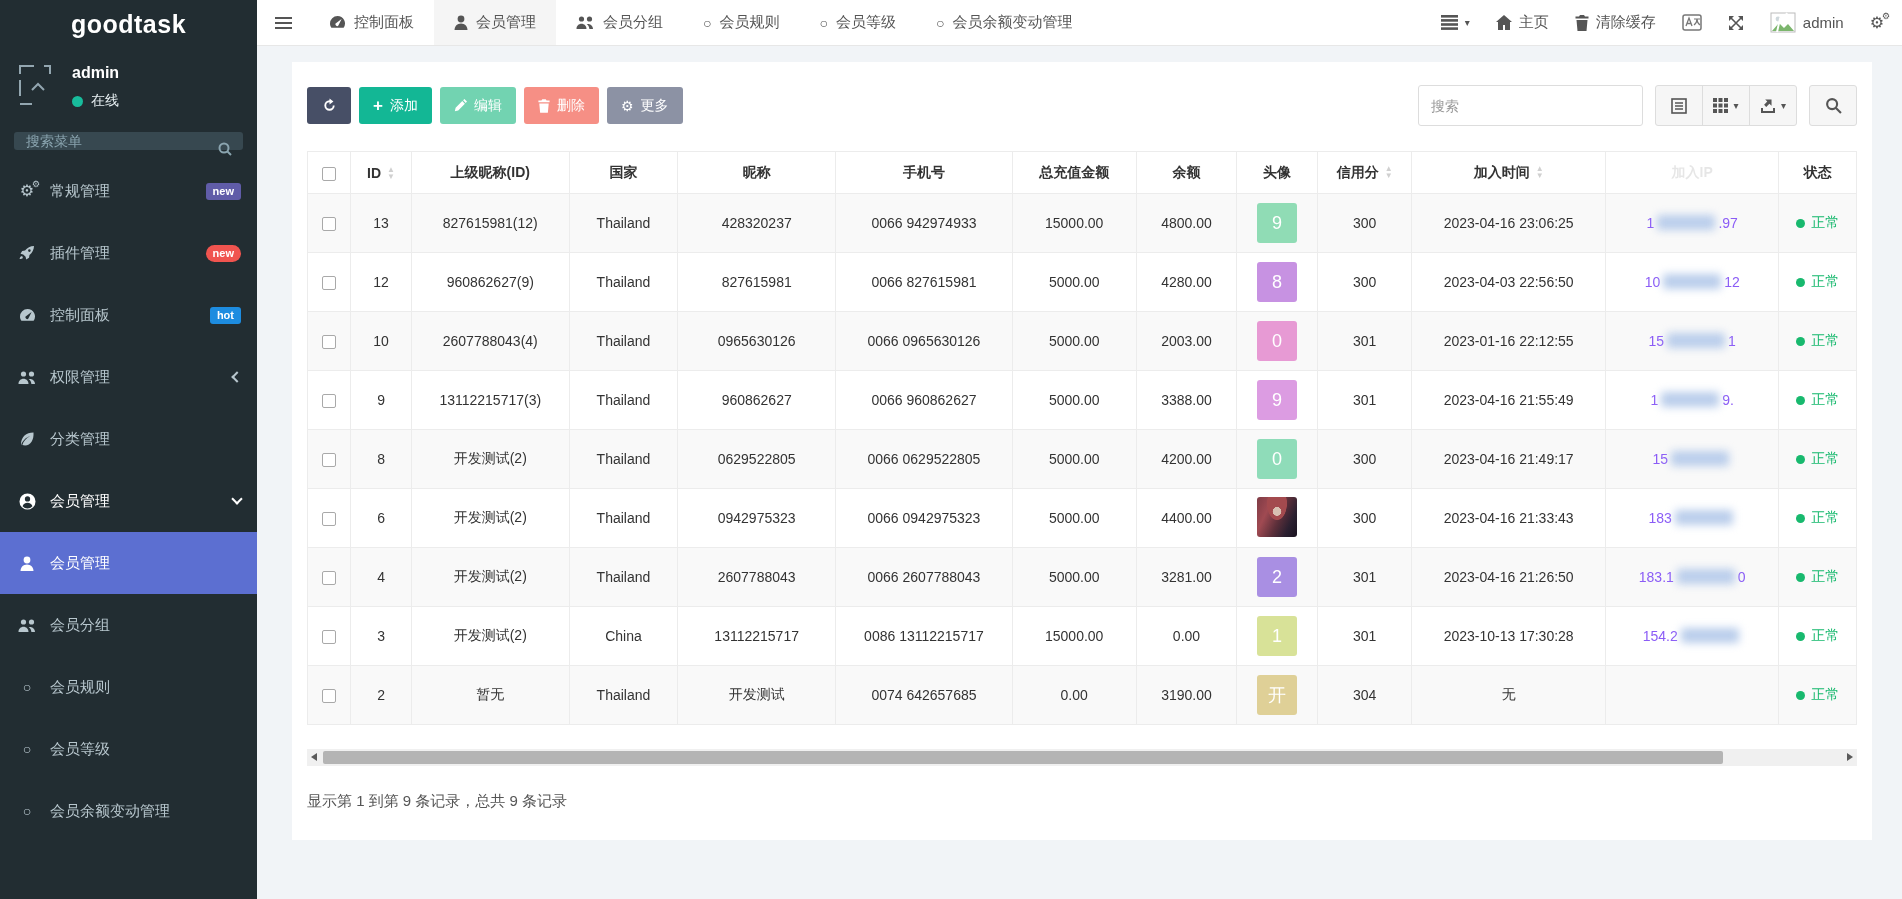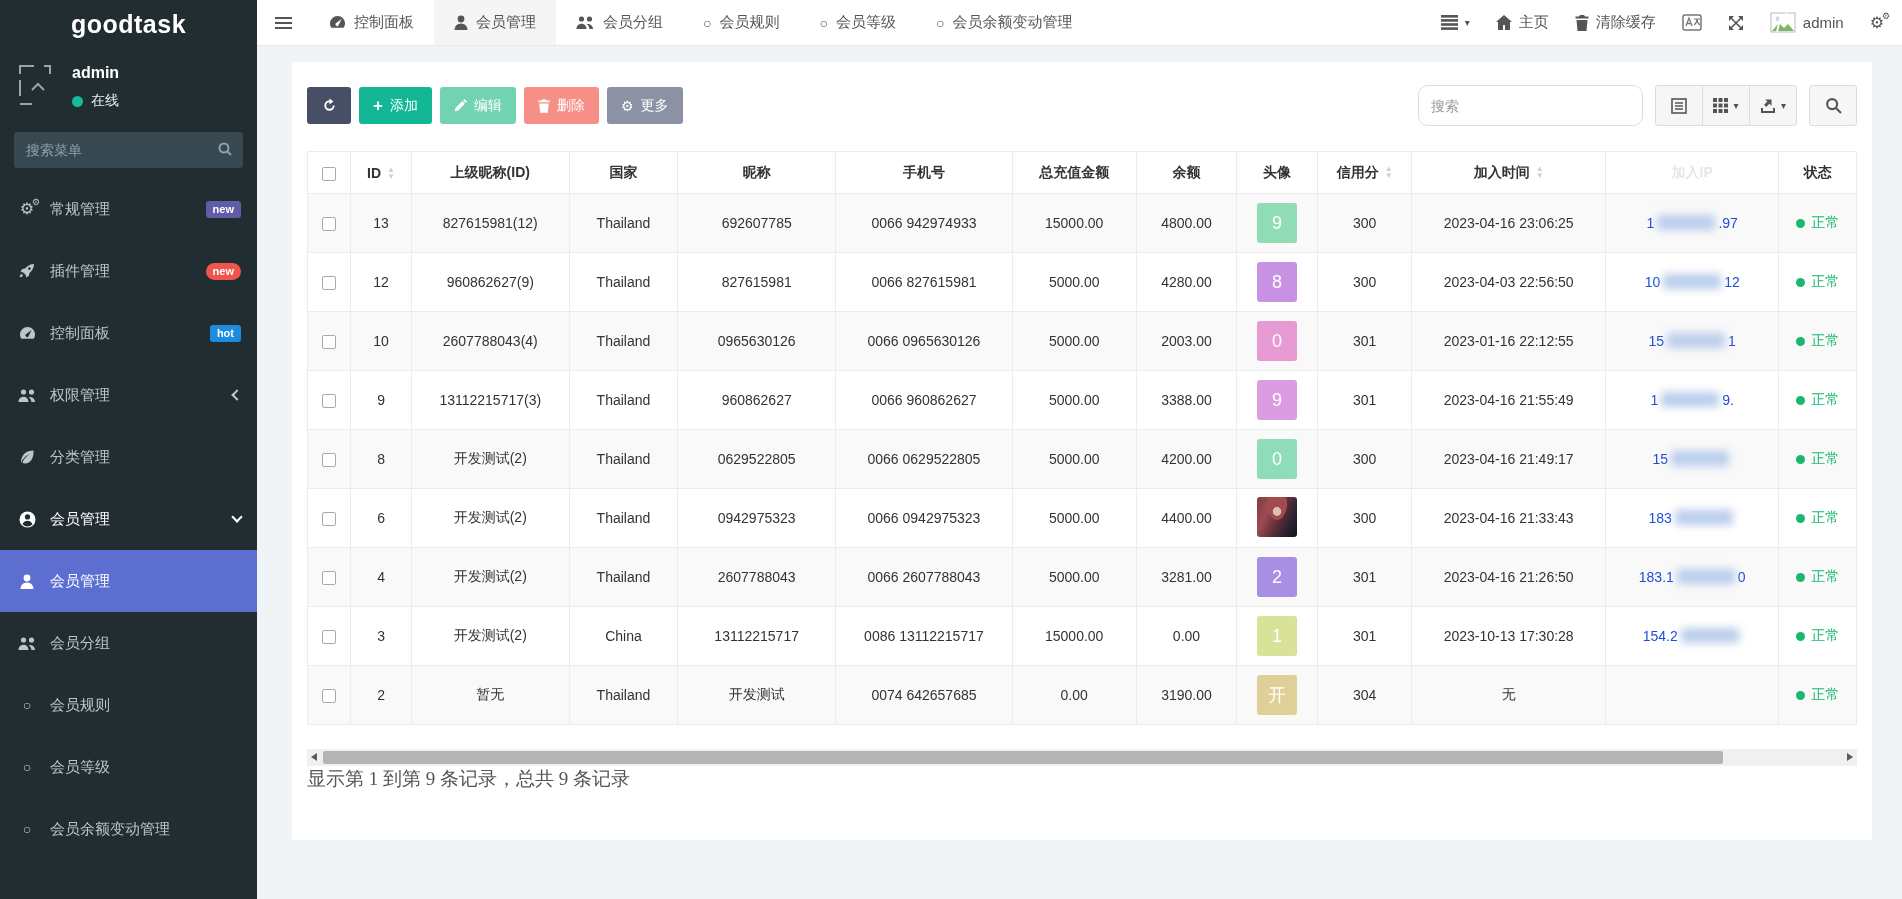--- a/index.html
+++ b/index.html
@@ -9,21 +9,21 @@
 
   
   .sidebar { width:257px; flex-shrink:0; background:#222d32; color:#b8c7ce; display:flex; flex-direction:column; overflow:hidden; }
   .logo { height:48px; line-height:48px; text-align:center; color:#fff; font-size:25px; font-weight:bold; letter-spacing:.5px; }
   .user-panel { display:flex; padding:12px 12px 14px; align-items:flex-start; }
   .broken-avatar { width:46px; height:50px; margin-right:14px; flex-shrink:0; }
   .user-info .uname { color:#fff; font-weight:bold; font-size:16px; margin:4px 0 10px; }
   .user-status { font-size:14px; color:#e6eef1; display:flex; align-items:center; }
   .user-status .dot { width:11px; height:11px; border-radius:50%; background:#18bc9c; margin-right:8px; display:inline-block; }
   .side-search { margin:8px 14px 4px; position:relative; }
-  .side-search input { width:100%; height:36px; background:#374850; border:none; border-radius:3px; color:#ccc; padding:0 34px 0 12px; font-size:14px; outline:none; }
+  .side-search input { width:100%; height:18px; background:#374850; border:none; border-radius:3px; color:#ccc; padding:0 34px 0 12px; font-size:14px; outline:none; }
   .side-search input::placeholder { color:#8aa4af; }
   .side-search .sicon { position:absolute; right:10px; top:9px; color:#8aa4af; }
   .menu { list-style:none; margin-top:6px; font-size:15px; flex:1; }
   .menu li { display:flex; align-items:center; height:62px; padding:0 16px; cursor:pointer; color:#b8c7ce; position:relative; }
   .menu li .icon { width:22px; margin-right:12px; display:flex; justify-content:center; align-items:center; }
   .menu li .label { flex:1; white-space:nowrap; }
   .menu li.parent-active { color:#fff; }
   .menu li.sub-active { background:#5c6fd1; color:#fff; }
   .badge { font-size:11px; font-weight:bold; color:#fff; padding:3px 7px; border-radius:3px; line-height:1; }
   .badge.pill { border-radius:9px; }
@@ -54,21 +54,21 @@
   .toolbar { display:flex; align-items:center; }
   .btn { height:37px; border:none; border-radius:3px; color:#fff; font-size:14px; display:inline-flex; align-items:center; gap:7px; padding:0 14px; margin-right:8px; cursor:pointer; }
   .btn-refresh { background:#474f66; width:44px; justify-content:center; padding:0; }
   .btn-add { background:#13b795; }
   .btn-edit { background:#72d3b1; }
   .btn-del  { background:#f68f85; }
   .btn-more { background:#8c92a4; }
   .btn .pl { font-size:17px; font-weight:bold; line-height:1; }
   .btn .gear-ch { font-size:14px; line-height:1; }
   .toolbar-right { margin-left:auto; display:flex; align-items:center; }
-  .search-input { width:225px; height:41px; border:1px solid #ddd; border-radius:10px; padding:0 12px; font-size:14px; color:#555; outline:none; }
+  .search-input { width:225px; height:41px; border:1px solid #ddd; border-radius:3px; padding:0 12px; font-size:14px; color:#555; outline:none; }
   .search-input::placeholder { color:#999; }
   .btn-group { display:flex; margin-left:12px; }
   .tool-btn { height:41px; min-width:48px; background:#f6f6f6; border:1px solid #ddd; margin-left:-1px; display:flex; align-items:center; justify-content:center; gap:5px; color:#555; cursor:pointer; padding:0 10px; }
   .btn-group .tool-btn:first-child { border-radius:3px 0 0 3px; margin-left:0; }
   .btn-group .tool-btn:last-child { border-radius:0 3px 3px 0; }
   .tool-btn.single { border-radius:3px; margin-left:12px; }
 
   
   .table-wrap { margin-top:25px; }
   table { width:100%; border-collapse:collapse; table-layout:fixed; font-size:14px; color:#333;padding-left:12px; }
@@ -77,32 +77,32 @@
   tbody td { height:59px; }
   tbody tr:nth-child(odd) { background:#f9f9f9; }
   .cb { width:14px; height:14px; border:1px solid #a9a9a9; border-radius:2px; background:#fff; display:inline-block; vertical-align:middle; cursor:pointer; }
   .sort { display:inline-flex; flex-direction:column; margin-left:6px; color:#d0d0d0; font-size:8px; line-height:.8; vertical-align:middle; }
   .smudge { position:absolute; left:22%; top:3px; width:52%; height:34px; background:rgba(255,255,255,.88); filter:blur(4px); border-radius:4px; pointer-events:none; }
   .avatar { width:40px; height:40px; border-radius:3px; display:inline-flex; align-items:center; justify-content:center; color:#fff; font-size:18px; cursor:pointer; }
   .avatar.photo { background:
       radial-gradient(circle at 50% 36%, #d8c0b2 0 13%, rgba(0,0,0,0) 14%),
       radial-gradient(ellipse at 50% 16%, #a34a4e 0 34%, rgba(0,0,0,0) 36%),
       linear-gradient(115deg,#7e3b45 0%,#a04a52 28%,#5c2f3a 55%,#2b2030 78%,#191320 100%); }
-  .ip { color:#1d4ed8; cursor:pointer; }
+  .ip { color:#8b5cf6; cursor:pointer; }
   .ip .blur { display:inline-block; width:58px; height:15px; background:#b9cdeb; border-radius:2px; filter:blur(4px); vertical-align:-2px; margin:0 3px; }
   .status { color:#18b96e; display:inline-flex; align-items:center; }
   .status .dot { width:9px; height:9px; border-radius:50%; background:#18b96e; margin-right:6px; display:inline-block; }
 
   
   .hscroll { margin-top:24px; height:17px; background:#f0f0f0; position:relative; }
   .hthumb { position:absolute; left:16px; top:2px; height:13px; width:calc(100% - 150px); background:#b4b4b4; border-radius:2px; cursor:grab; }
   .arr { position:absolute; top:4px; width:0; height:0; border-top:4.5px solid transparent; border-bottom:4.5px solid transparent; }
   .arr.l { left:4px; border-right:6px solid #5a5a5a; }
   .arr.r { right:4px; border-left:6px solid #5a5a5a; }
-  .records { margin-top:0; font-size:19px; color:#555;font-family:Liberation Serif, serif; }
+  .records { margin-top:26px; font-size:15px; color:#555; }
   svg { display:block; }
 </style>
 </head>
 <body>
 
 <div class="app">
 
   <aside class="sidebar">
     <div class="logo">goodtask</div>
     <div class="user-panel">
@@ -466,21 +466,21 @@
                   <th><span>加入IP</span><span class="smudge"></span></th>
                   <th><span>状态</span></th>
                 </tr>
               </thead>
             <tbody>
                 <tr>
                   <td><span class="cb"></span></td>
                   <td><span>13</span></td>
                   <td><span>827615981(12)</span></td>
                   <td><span>Thailand</span></td>
-                  <td><span>692607785</span></td>
+                  <td><span>428320237</span></td>
                   <td><span>0066 942974933</span></td>
                   <td><span>15000.00</span></td>
                   <td><span>4800.00</span></td>
                   <td><span class="avatar" style="background:#90dcb5">9</span></td>
                   <td><span>300</span></td>
                   <td><span>2023-04-16 23:06:25</span></td>
                   <td><span class="ip">1<span class="blur"></span>.97</span></td>
                   <td><span class="status"><span class="dot"></span>正常</span></td>
                 </tr>
                 <tr>

